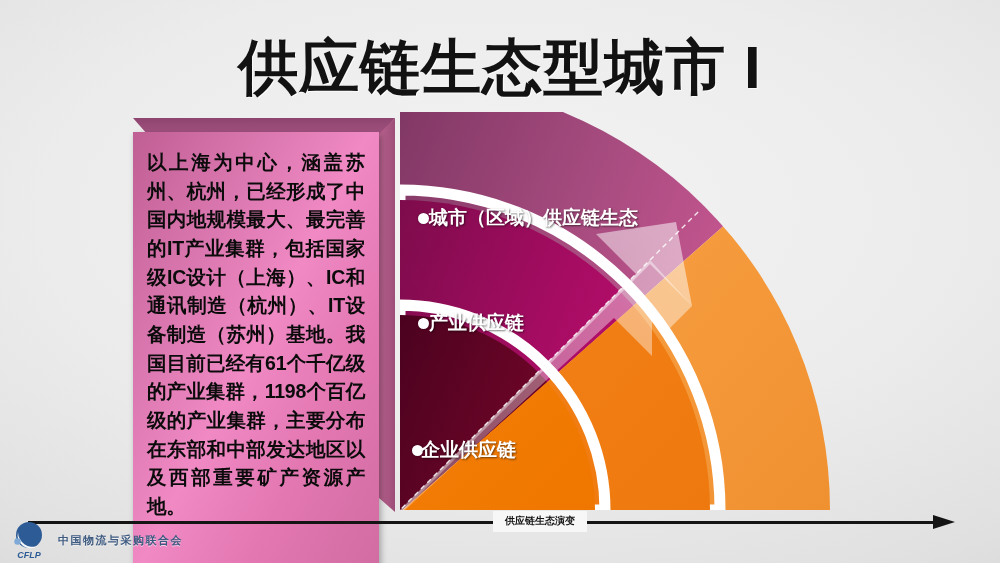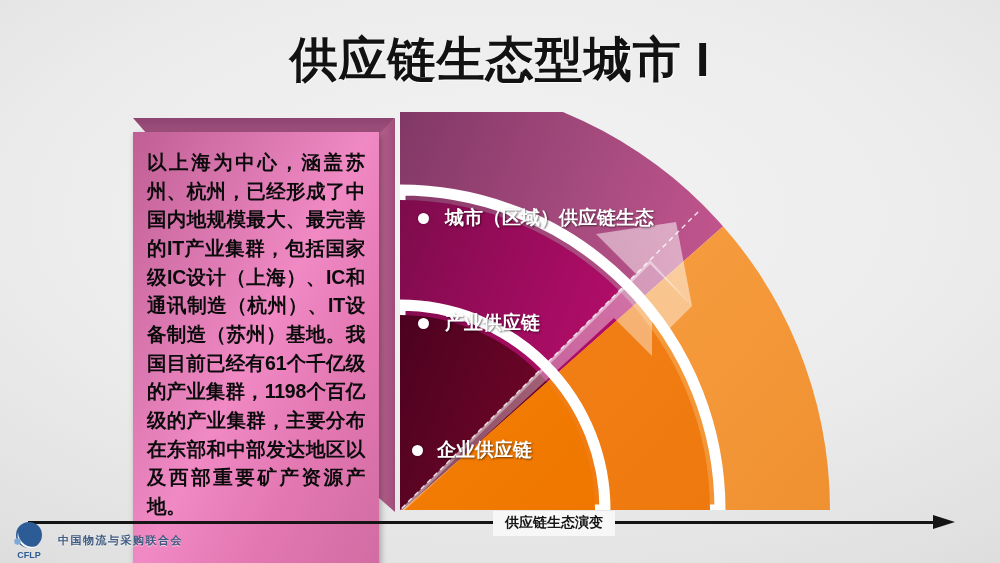--- a/index.html
+++ b/index.html
@@ -19,21 +19,21 @@
     width: 1000px;
     height: 563px;
   }
 
   
   #title {
     position: absolute;
     left: 0; right: 0;
     top: 28px;
     text-align: center;
-    font-size: 48px;
+    font-size: 60px;
     font-weight: bold;
     color: #121212;
     letter-spacing: 1px;
     text-shadow: 1px 1px 0 rgba(255,255,255,0.75);
     white-space: nowrap;
   }
 
   
   #textpanel-wrap {
     position: absolute;
@@ -89,21 +89,21 @@
 
   .arc-label {
     position: absolute;
     color: #ffffff;
     font-weight: bold;
     font-size: 19px;
     white-space: nowrap;
     text-shadow: 1px 1px 2px rgba(0,0,0,0.55);
     display: flex;
     align-items: center;
-    gap: 16px;
+    gap: 0;
   }
   .arc-label .bullet {
     width: 11px; height: 11px;
     border-radius: 50%;
     background: #ffffff;
     display: inline-block;
     flex: 0 0 auto;
     box-shadow: 0 0 2px rgba(0,0,0,0.4);
   }
   #label-outer { left: 18px;  top: 93px; }
@@ -132,40 +132,41 @@
     border-left: 22px solid #141414;
     border-top: 7.5px solid transparent;
     border-bottom: 7.5px solid transparent;
   }
   #axis-label {
     position: absolute;
     left: 465px;
     top: -1px;
     background: #f7f7f7;
     color: #151515;
-    font-size: 14px;
+    font-size: 10px;
     font-weight: bold;
     padding: 3px 12px 4px 12px;
     white-space: nowrap;
   }
 
   
   #footer {
     position: absolute;
     left: 0; bottom: 0;
     width: 1000px; height: 46px;
     display: flex;
     align-items: center;
     padding-left: 8px;
     box-sizing: border-box;
   }
   #footer-logo {
     width: 42px; height: 42px;
     position: relative;
     flex: 0 0 auto;
+    font-style: italic;
   }
   #footer-text {
     margin-left: 8px;
     font-family: "DejaVu Serif", "Liberation Serif", serif;
     font-size: 11px;
     font-weight: bold;
     color: #3d5a80;
     letter-spacing: 1.5px;
     text-shadow: 0 1px 0 rgba(255,255,255,0.6);
   }

